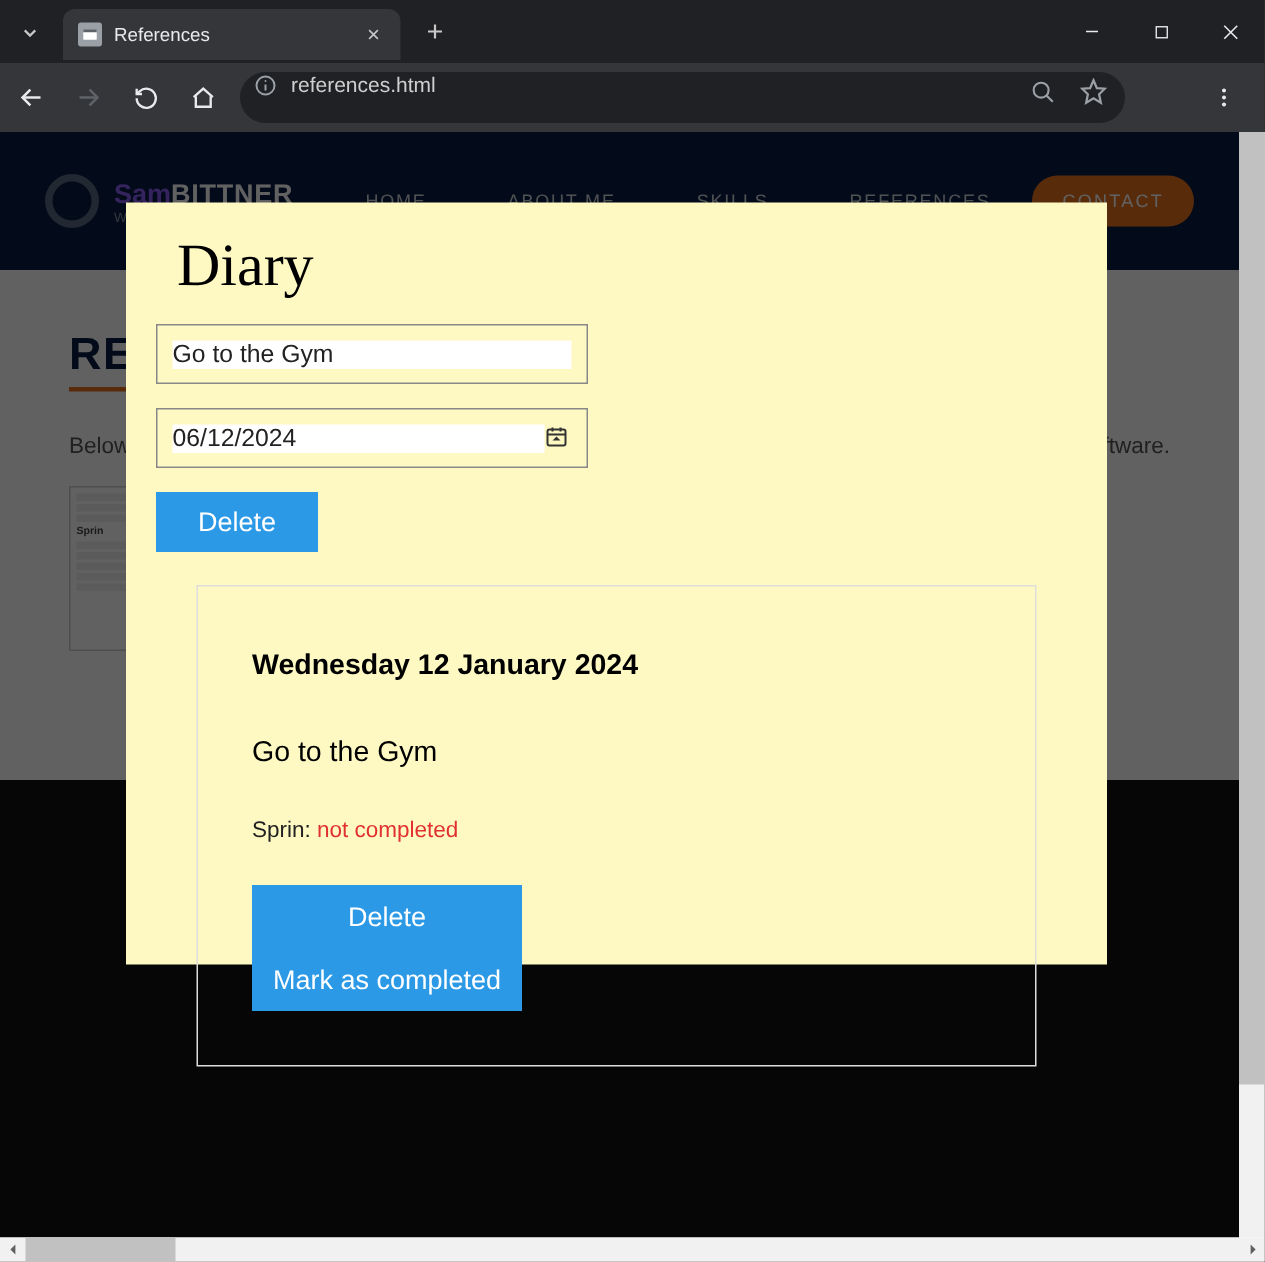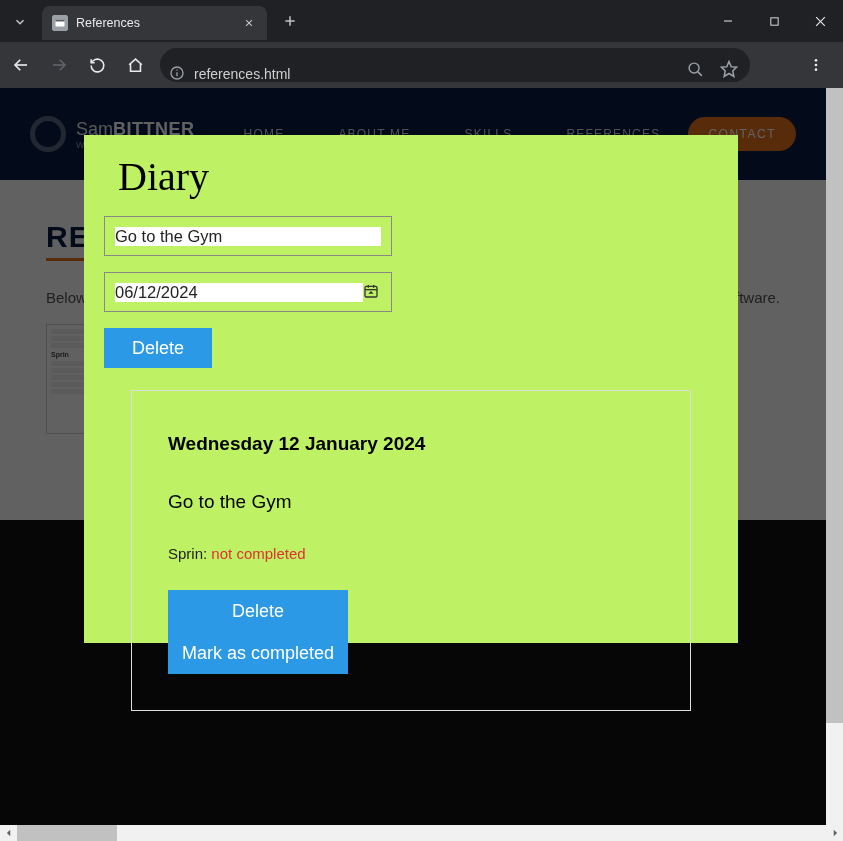--- a/index.html
+++ b/index.html
@@ -38,21 +38,21 @@
 
   .toolbar {
     height: 46px; background:#35363a; display:flex; align-items:center; padding: 0 4px; gap:4px;
   }
   .tbtn {
     width:34px; height:34px; border-radius:50%; display:flex; align-items:center; justify-content:center;
     color:#e8eaed; cursor:pointer;
   }
   .tbtn.disabled { color:#5f6368; }
   .omnibox {
-    flex:1; height:34px; background:#202124; border-radius:17px; display:flex; align-items:flex-end;
+    flex:1; height:34px; background:#202124; border-radius:17px; display:flex; align-items:flex-start;
     padding:0 8px; color:#9aa0a6; font-size:14px; gap:8px; margin: 0 4px; max-width: 590px;
   }
   .omnibox .info {
     width:18px; height:18px; display:flex; align-items:center; justify-content:center;
   }
   .omnibox input {
     flex:1; background:transparent; border:none; outline:none; color:#cfcfcf; font-size:14px;
   }
   .omnibox .obtn {
     width:26px; height:26px; display:flex; align-items:center; justify-content:center; color:#9aa0a6;
@@ -85,21 +85,21 @@
     position:absolute; left:0; top:0; width:826px; height:737px; overflow:hidden;
   }
   .navbar {
     height:92px; background:#0a1f44; display:flex; align-items:center; padding:0 30px;
   }
   .logo { display:flex; align-items:center; gap:10px; }
   .logo-ring {
     width:36px; height:36px; border:5px solid #5a6a85; border-radius:50%;
   }
   .brand { color:#fff; font-size:18px; }
-  .brand .b1 { font-weight:400; color:#e5e5e5;margin-top:15px;}
+  .brand .b1 { font-weight:700; color:#8b5cf6;margin-top:15px;}
   .brand .b2 { font-weight:800; letter-spacing:0.5px;text-align:right;}
   .brand .sub { font-size:9px; color:#8892a6; letter-spacing:1px;}
   .navlinks { margin-left:auto; display:flex; gap:54px; font-size:12px; letter-spacing:1.2px;}
   .navlinks span { color:#d0d4db; cursor:pointer; }
   .contact-btn {
     margin-left:28px; background:#e8731e; color:#fff; padding:10px 20px; border-radius:20px;
     font-size:12px; letter-spacing:1.5px; cursor:pointer;
   }
   .content {
     padding:40px 46px; background:#fefefe; height:340px;
@@ -117,21 +117,21 @@
   .thumb .ttxt{font-size:7px;font-weight:bold;margin-top:3px;}
   .darkband { position:absolute; left:0; top:432px; width:826px; height:305px; background:#101010;}
 
   
   .overlay {
     position:absolute; left:0; top:0; width:826px; height:737px; background:rgba(0,0,0,0.62);
   }
 
   
   .modal {
-    position:absolute; left:84px; top:47px; width:654px; height:508px; background:#bef264;
+    position:absolute; left:84px; top:47px; width:654px; height:508px; background:#fef9c3;
     padding: 16px 10px;
   }
   .modal h1 {
     font-size:40px; font-weight:400; font-family: Georgia, 'Times New Roman', serif;
     margin: 2px 0 16px 24px;
   }
   .field {
     margin-left: 10px;
     width: 288px; height: 40px; border:1px solid #888; display:flex; align-items:center;
     padding: 0 10px; margin-bottom: 16px; font-size:16.5px; color:#222;

